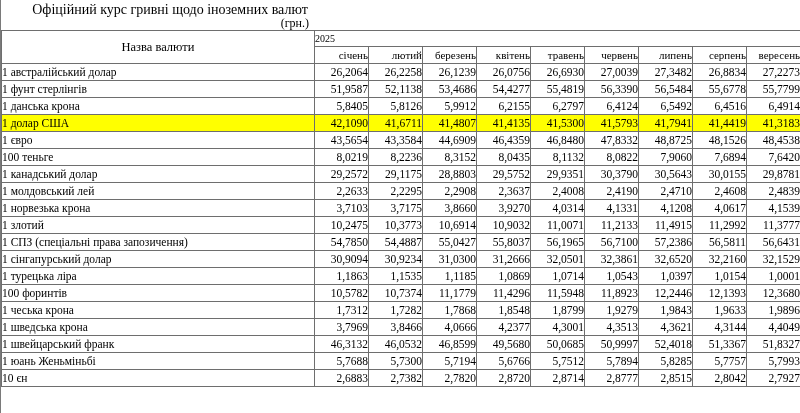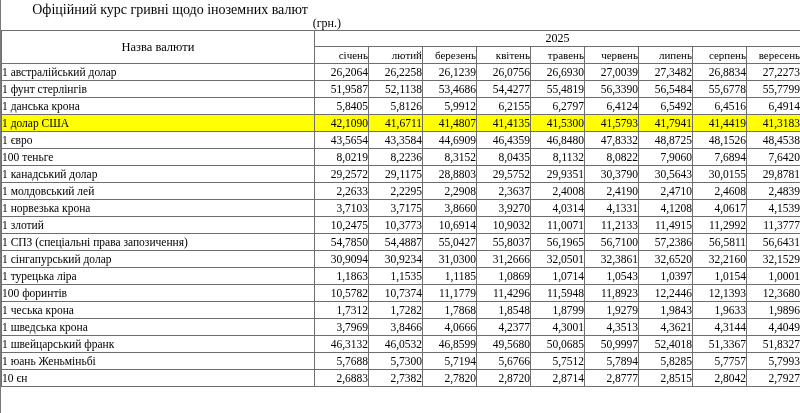--- a/index.html
+++ b/index.html
@@ -18,21 +18,21 @@
     background: #ffffff;
     overflow: hidden;
   }
   .title-block {
     width: 338px;
     text-align: center;
     font-size: 14px;
     line-height: 19px;
   }
   .unit-label {
-    width: 340px;
+    width: 308px;
     height: 13px;
     line-height: 13px;
     text-align: right;
     font-size: 12px;
     margin-top: -2px;
   }
   table.rates {
     border-collapse: collapse;
     table-layout: fixed;
     width: 797px;
@@ -41,22 +41,22 @@
   table.rates th, table.rates td {
     border: 1px solid #6e6e6e;
     font-weight: normal;
     padding: 0;
     white-space: nowrap;
     overflow: hidden;
   }
   th.year-h {
     height: 15px;
     line-height: 15px;
-    text-align: center;
-    font-size: 12px;
+    text-align: left;
+    font-size: 10px;
   }
   th.name-h {
     text-align: center;
     vertical-align: middle;
     font-size: 12.5px;
   }
   th.month-h {
     height: 16px;
     line-height: 16px;
     text-align: right;

